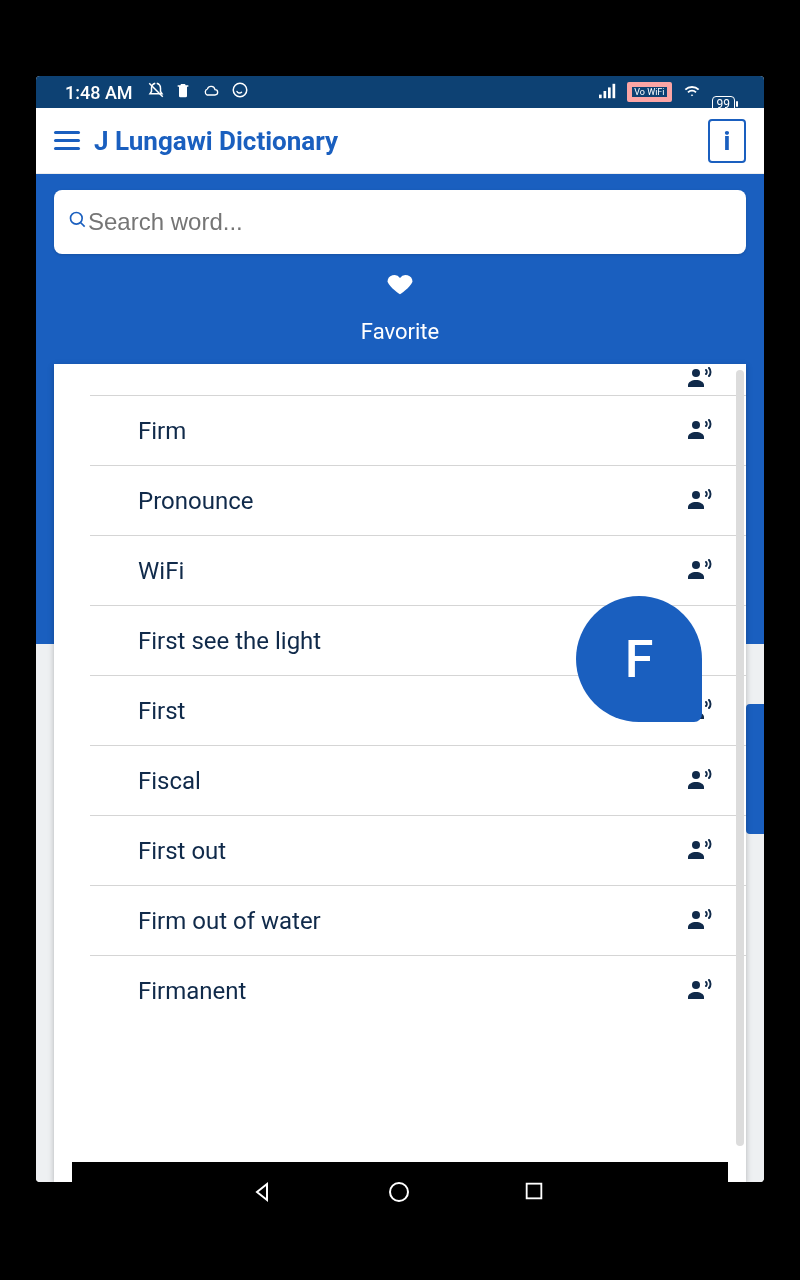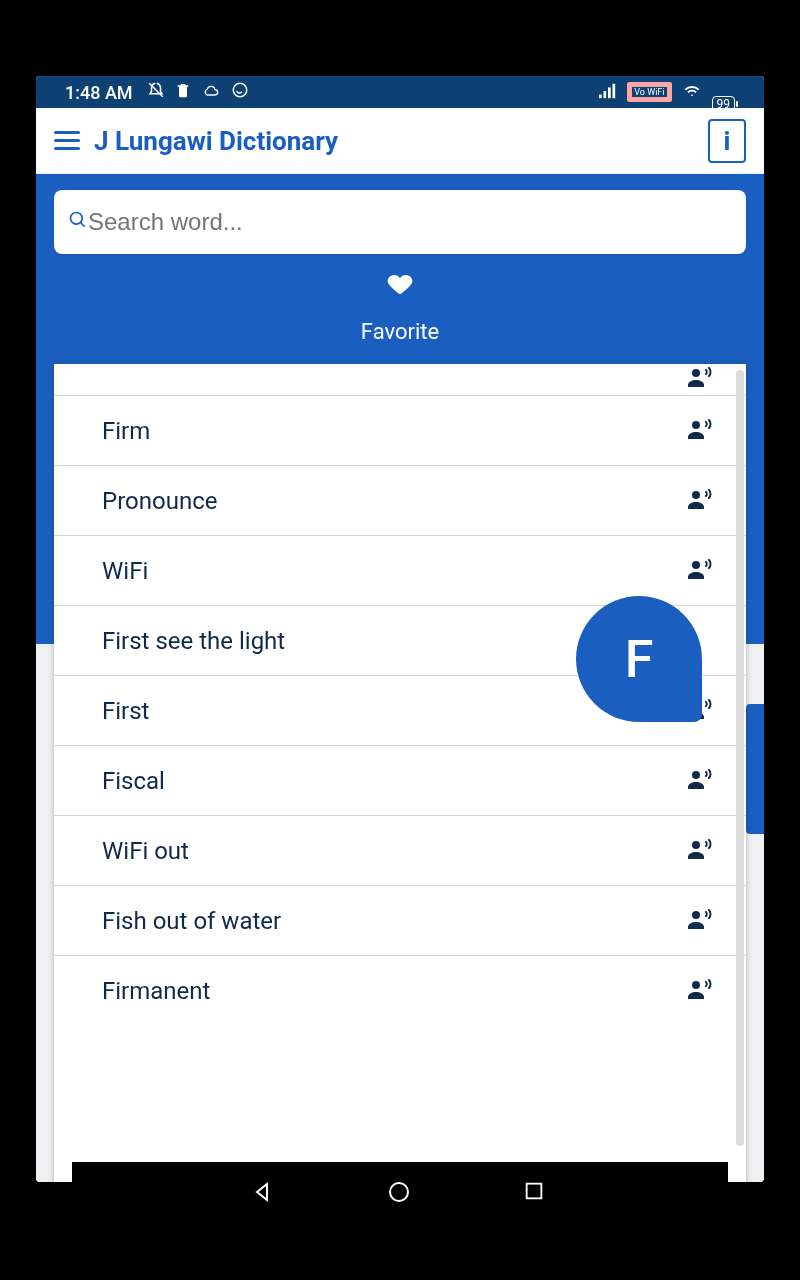--- a/index.html
+++ b/index.html
@@ -58,21 +58,21 @@
   .content-wrap { position:relative; flex:1; display:flex; }
   .bg-split { position:absolute; inset:0; display:flex; flex-direction:column; }
   .bg-top { background:#1a5fbf; flex:0 0 280px;}
   .bg-bottom { background:#eef0f2; flex:1;}
   .right-thumb { position:absolute; right:0; top:340px; width:18px; height:130px; background:#1a5fbf; border-top-left-radius:4px; border-bottom-left-radius:4px;}
   .list-card {
     position:absolute; left:18px; right:18px; top:0; bottom:0; background:#fff;
     box-shadow:0 2px 6px rgba(0,0,0,.25); overflow:hidden;
   }
   .list-scroll { position:absolute; inset:0; overflow:hidden; }
-  .list-inner { padding:0 0 0 0; }
+  .list-inner { padding:0 0 0 0;margin-left:36px; }
   .row {
     display:flex; align-items:center; height:70px; padding:0 34px 0 48px;
     border-bottom:1px solid #d5d5d5; color:#102a4a; font-size:24px;
     justify-content:space-between;
   }
   .row.partial-top { height:32px; overflow:hidden; border-top:none; display:flex; align-items:flex-end; padding-bottom:2px;}
   .row.partial-top .word { visibility:hidden;}
   .row.partial-bottom { border-bottom:none;}
   .speak-icon svg { width:24px; height:20px; fill:#102a4a;}
   .scrollbar { position:absolute; right:2px; top:6px; width:8px; bottom:36px; background:#dcdcdc; border-radius:4px;}
@@ -232,29 +232,29 @@
               </div>
               <div class="row">
                 <span class="word">Fiscal</span>
                 <span class="speak-icon"><svg viewBox="0 0 24 20">
                       <circle cx="8" cy="6" r="4"></circle>
                       <path d="M0 18c0-3 4-5 8-5s8 2 8 5v2H0v-2z"></path>
                       <path d="M18 3c1 1 1 3 0 4M21 1c2 2 2 6 0 8" fill="none" stroke="#102a4a" stroke-width="2" stroke-linecap="round"></path>
                     </svg></span>
               </div>
               <div class="row">
-                <span class="word">WiFi out</span>
-                <span class="speak-icon"><svg viewBox="0 0 24 20">
-                      <circle cx="8" cy="6" r="4"></circle>
-                      <path d="M0 18c0-3 4-5 8-5s8 2 8 5v2H0v-2z"></path>
-                      <path d="M18 3c1 1 1 3 0 4M21 1c2 2 2 6 0 8" fill="none" stroke="#102a4a" stroke-width="2" stroke-linecap="round"></path>
-                    </svg></span>
-              </div>
-              <div class="row">
-                <span class="word">Fish out of water</span>
+                <span class="word">First out</span>
+                <span class="speak-icon"><svg viewBox="0 0 24 20">
+                      <circle cx="8" cy="6" r="4"></circle>
+                      <path d="M0 18c0-3 4-5 8-5s8 2 8 5v2H0v-2z"></path>
+                      <path d="M18 3c1 1 1 3 0 4M21 1c2 2 2 6 0 8" fill="none" stroke="#102a4a" stroke-width="2" stroke-linecap="round"></path>
+                    </svg></span>
+              </div>
+              <div class="row">
+                <span class="word">Firm out of water</span>
                 <span class="speak-icon"><svg viewBox="0 0 24 20">
                       <circle cx="8" cy="6" r="4"></circle>
                       <path d="M0 18c0-3 4-5 8-5s8 2 8 5v2H0v-2z"></path>
                       <path d="M18 3c1 1 1 3 0 4M21 1c2 2 2 6 0 8" fill="none" stroke="#102a4a" stroke-width="2" stroke-linecap="round"></path>
                     </svg></span>
               </div>
               <div class="row partial-bottom">
                 <span class="word">Firmanent</span>
                 <span class="speak-icon"><svg viewBox="0 0 24 20">
                       <circle cx="8" cy="6" r="4"></circle>

